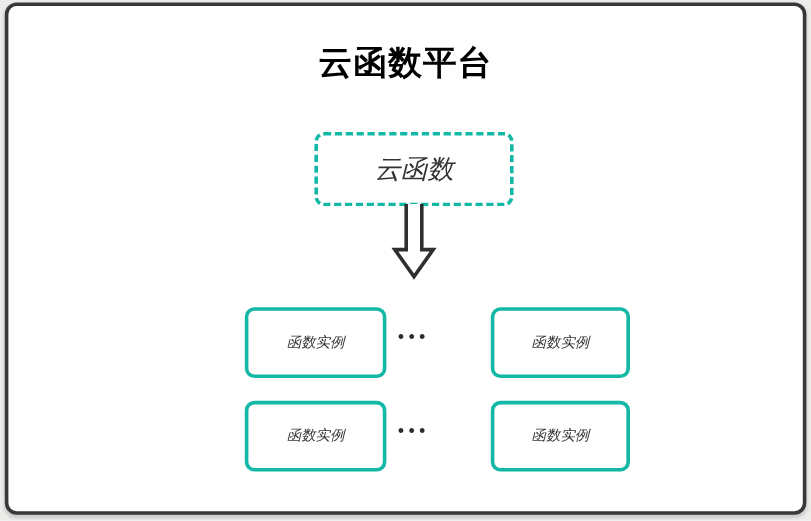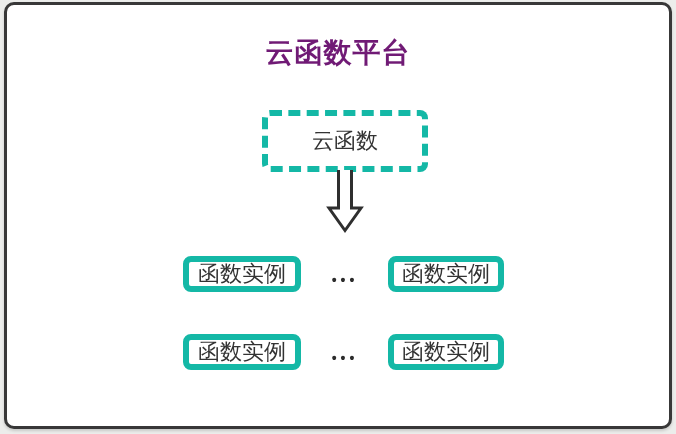--- a/index.html
+++ b/index.html
@@ -25,44 +25,46 @@
     box-shadow: 0 2px 3px rgba(0,0,0,0.15);
   }
   .title {
     position: absolute;
     left: 0;
     top: 29px;
     width: 100%;
     text-align: center;
     font-size: 28px;
     font-weight: bold;
-    color: #701a75;
+    color: #000000;
     letter-spacing: 1px;
   }
   .node {
     position: absolute;
     display: flex;
     align-items: center;
     justify-content: center;
     background: #ffffff;
     color: #333333;
-    border: 6px solid #14b8a6;
+    border: 3px solid #14b8a6;
     border-radius: 8px;
+    font-style: italic;
   }
   .source-node {
     left: 255px;
     top: 105px;
     width: 166px;
     height: 62px;
     border-style: dashed;
     font-size: 22px;
   }
   .instance-node {
-    height: 36px;
-    font-size: 22px;
+    height: 59px;
+    font-size: 12px;
+    margin-left: 21px;
   }
   .row0 { top: 251px; }
   .row1 { top: 329px; }
   .col-left  { left: 176px; width: 118px; }
   .col-right { left: 381px; width: 116px; }
   .arrow {
     position: absolute;
     left: 319px;
     top: 164px;
     width: 38px;

